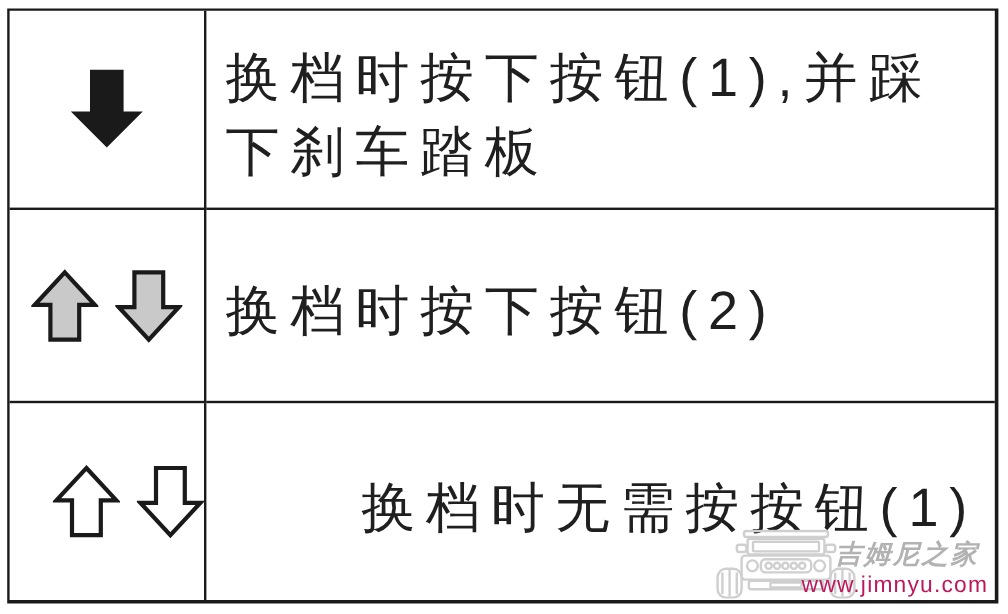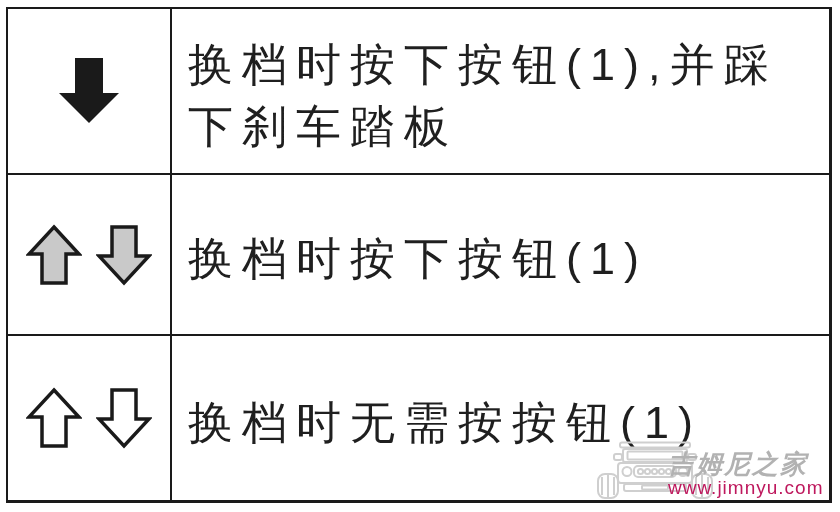--- a/index.html
+++ b/index.html
@@ -26,42 +26,42 @@
     align-items: center;
     justify-content: center;
     gap: 14px;
   }
   .text-cell {
     border-bottom: 2px solid #1a1a1a;
     display: flex;
     align-items: center;
     padding: 10px 14px 0 16px;
   }
-  .icon-cell.row3, .text-cell.row3 { border-bottom: none; }
+  .icon-cell.row3, .text-cell.row3 { border-bottom: none; justify-content: flex-end; }
 
   .cell-text {
     font-size: 45px;
     font-weight: 300;
     letter-spacing: 9px;
     line-height: 1.38;
     color: #1f1f1f;
   }
 
   .arrow-svg { display: block; }
   .wm-jeep {
     position: absolute;
     left: 594px; top: 441px;
   }
   .wm-brand {
     position: absolute;
-    left: 668px; top: 447px;
+    left: 696px; top: 447px;
     font-family: "DejaVu Serif", serif;
     font-style: italic;
     font-weight: bold;
-    font-size: 26px;
+    font-size: 22px;
     letter-spacing: 2px;
     color: #b2b2b2;
     white-space: nowrap;
   }
   .wm-url {
     position: absolute;
     left: 668px; top: 477px;
     font-family: "Liberation Sans", sans-serif;
     font-size: 19px;
     letter-spacing: 1px;
@@ -85,21 +85,21 @@
 
   <div class="icon-cell">
     <svg class="arrow-svg" width="56" height="62" viewBox="0 0 56 62">
       <polygon points="28,3 53,30 40,30 40,59 16,59 16,30 3,30" fill="#c9c9c9" stroke="#1a1a1a" stroke-width="3.5" stroke-linejoin="miter"></polygon>
     </svg>
     <svg class="arrow-svg" width="56" height="62" viewBox="0 0 56 62">
       <polygon points="16,3 40,3 40,32 53,32 28,59 3,32 16,32" fill="#c9c9c9" stroke="#1a1a1a" stroke-width="3.5" stroke-linejoin="miter"></polygon>
     </svg>
   </div>
   <div class="text-cell">
-    <span class="cell-text">换档时按下按钮(1)</span>
+    <span class="cell-text">换档时按下按钮(2)</span>
   </div>
 
   <div class="icon-cell row3">
     <svg class="arrow-svg" width="56" height="62" viewBox="0 0 56 62">
       <polygon points="28,3 53,30 40,30 40,59 16,59 16,30 3,30" fill="#ffffff" stroke="#1a1a1a" stroke-width="3.5" stroke-linejoin="miter"></polygon>
     </svg>
     <svg class="arrow-svg" width="56" height="62" viewBox="0 0 56 62">
       <polygon points="16,3 40,3 40,32 53,32 28,59 3,32 16,32" fill="#ffffff" stroke="#1a1a1a" stroke-width="3.5" stroke-linejoin="miter"></polygon>
     </svg>
   </div>

